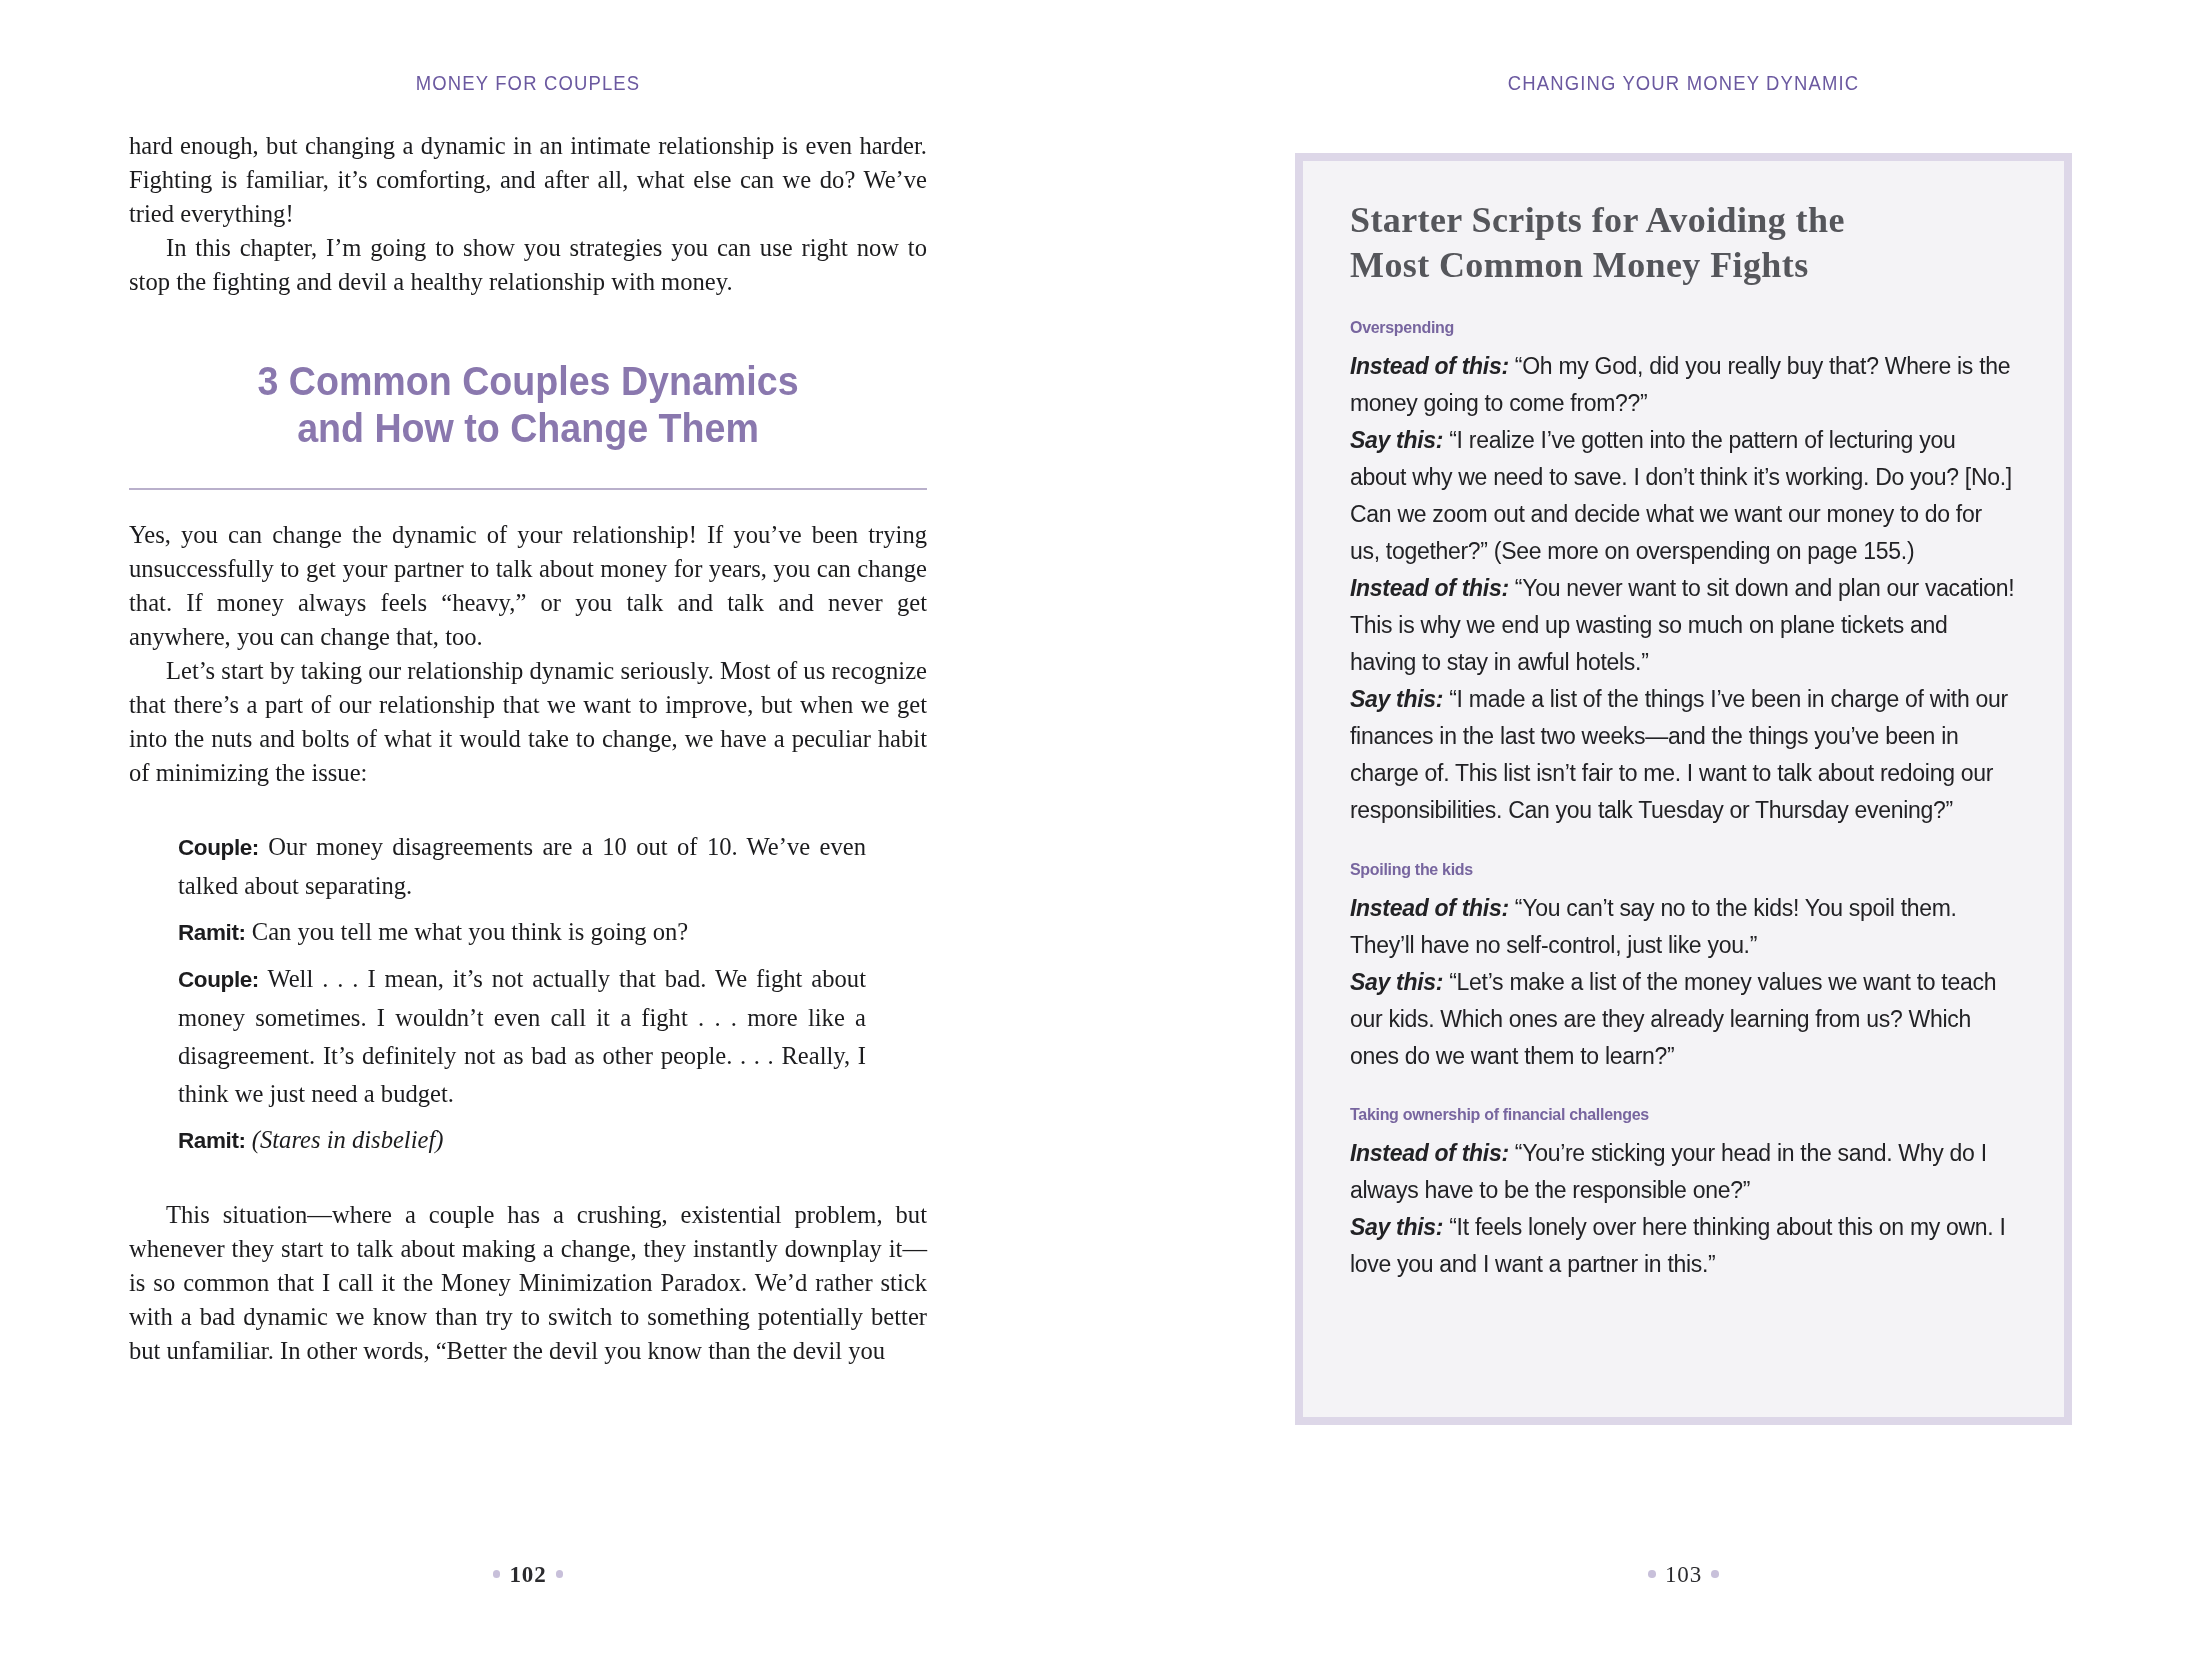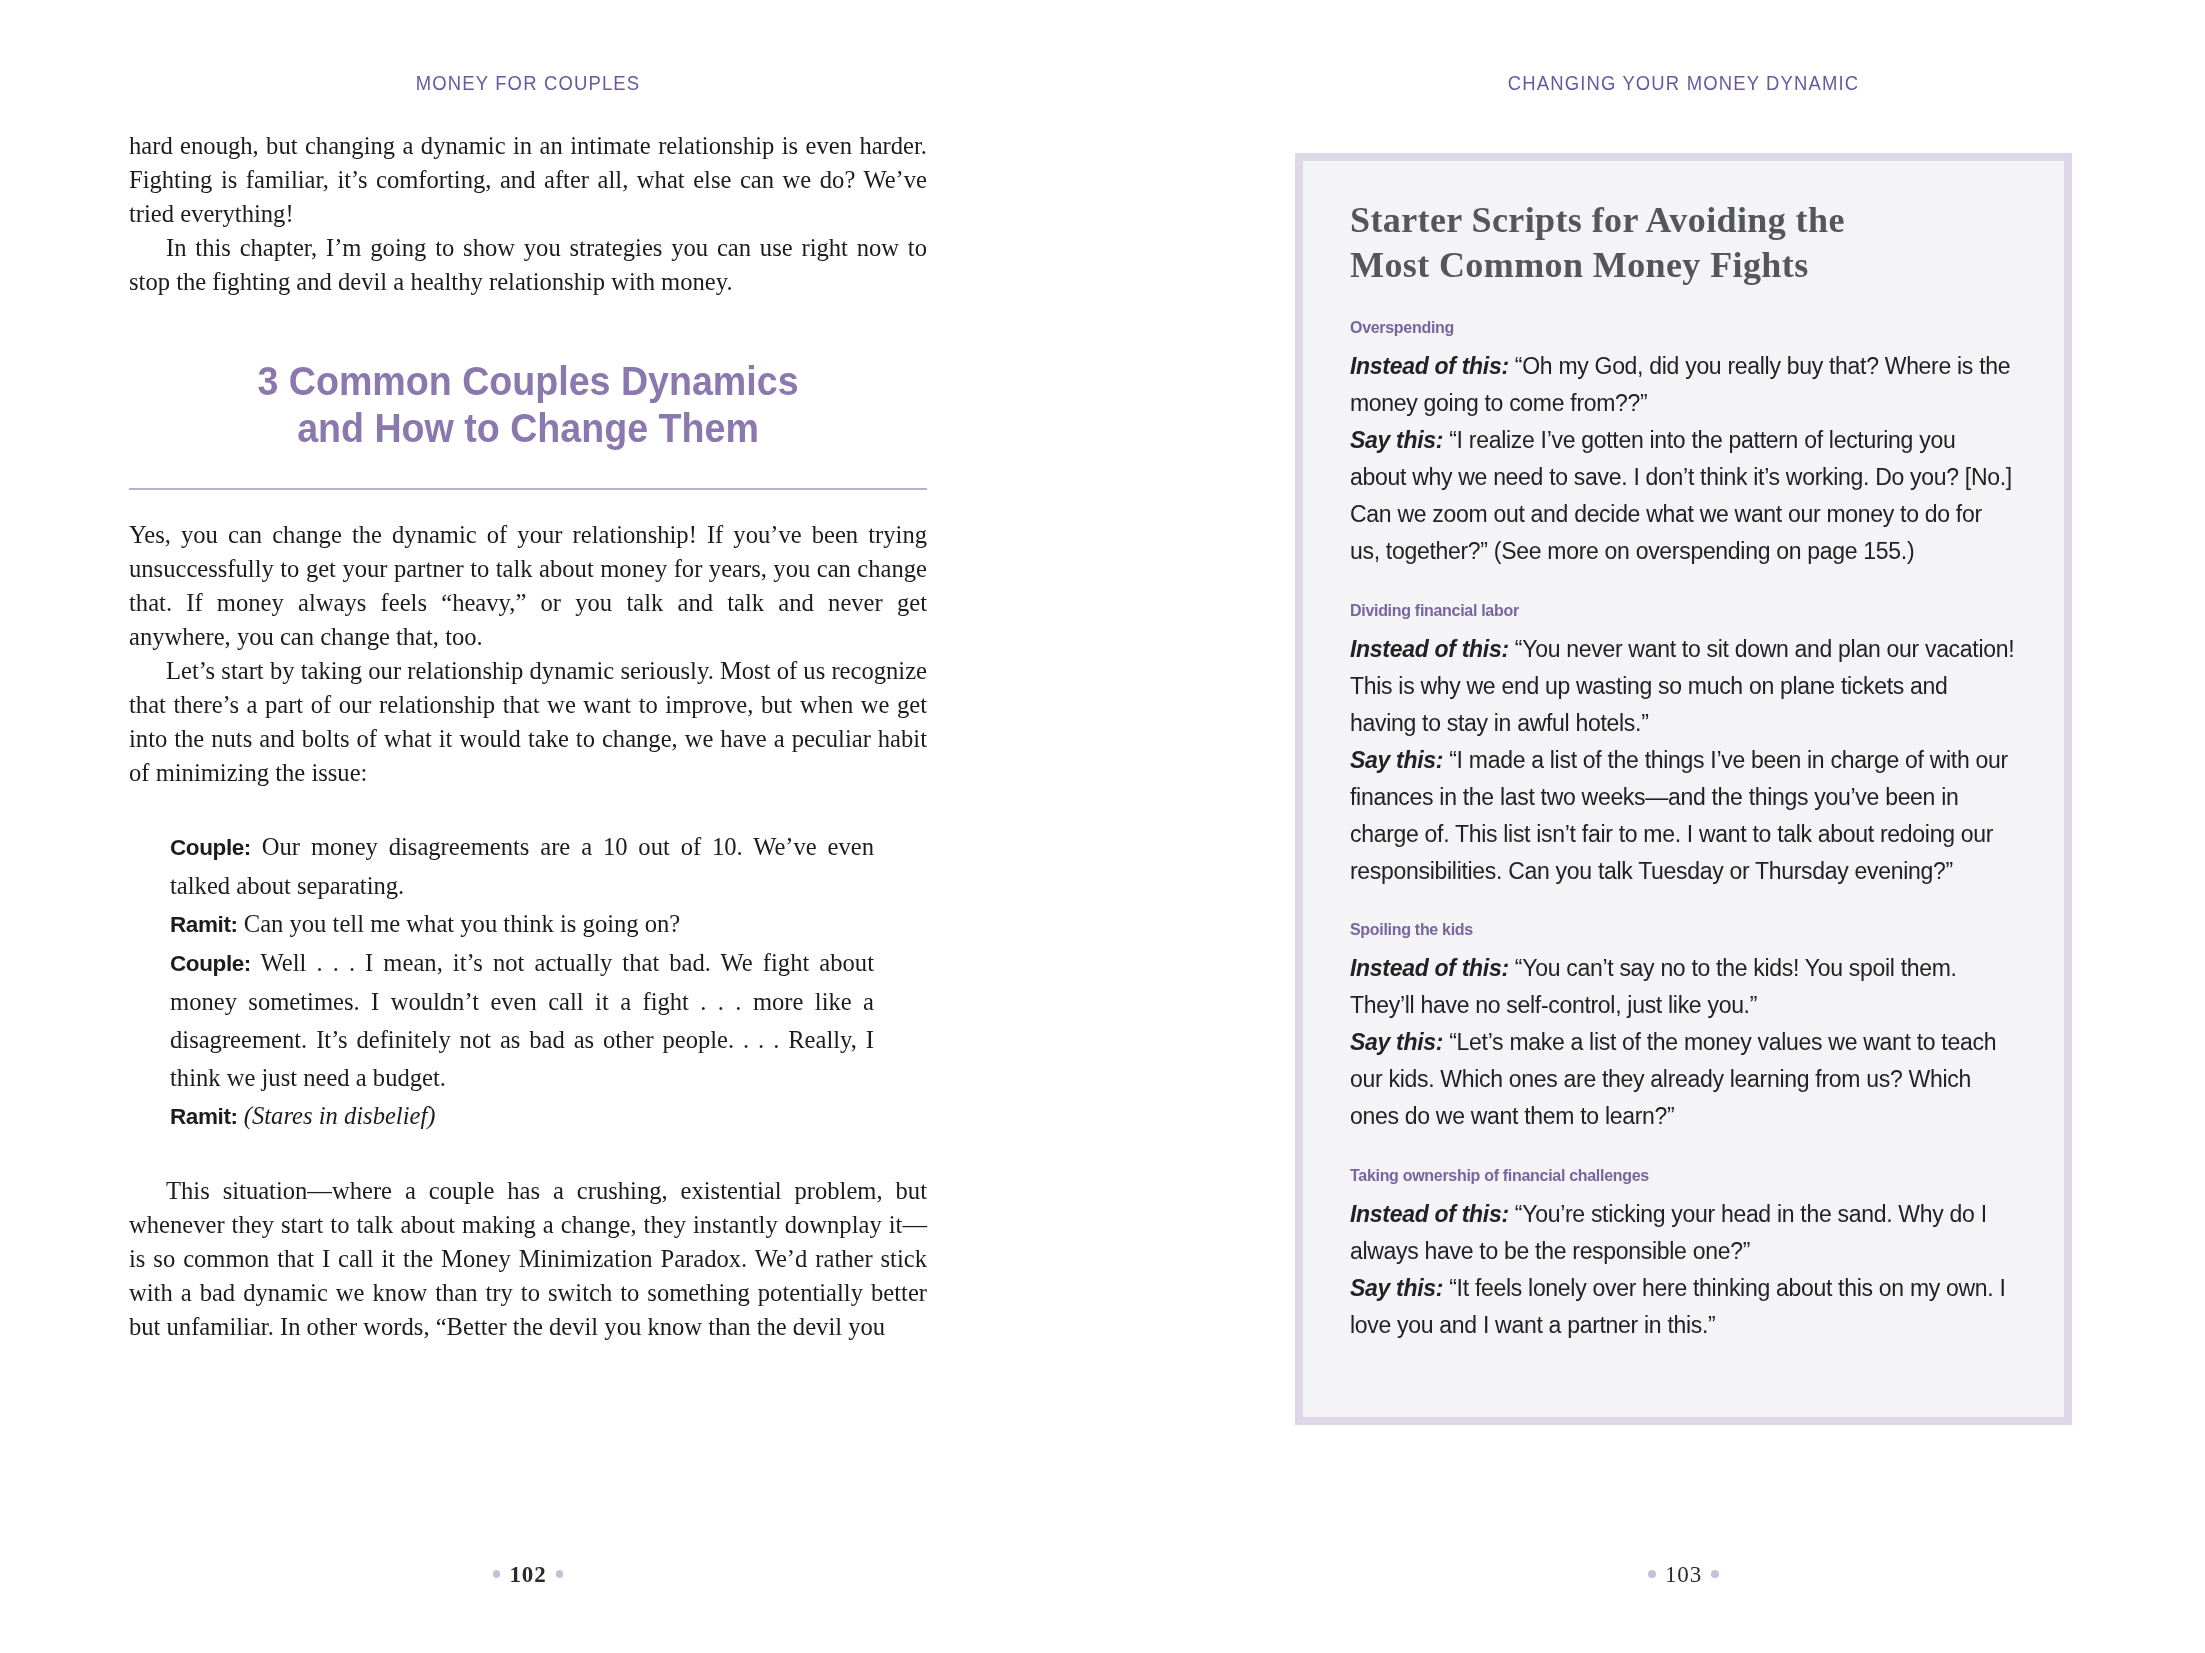--- a/index.html
+++ b/index.html
@@ -33,21 +33,21 @@
     color:var(--heading-purple,#8A78AE);
     margin:59px 0 0 0;transform:scaleX(0.94);
   }
   .chapter-heading span{display:block;}
   .rule{
     border:none;height:0;border-top:2.5px solid var(--rule-purple,#B9B0CB);
     margin:36px 0 0 0;
   }
   #body-paras{margin-top:28px;}
   #dialogue{margin:38px 53px 38px 41px;}
-  .dline{font-size:24.6px;line-height:38px;text-align:justify;margin:0;}
+  .dline{font-size:24.6px;line-height:38px;text-align:justify;margin:8px;}
   .speaker{
     font-family:"Liberation Sans", sans-serif;font-weight:700;
     font-size:22.5px;letter-spacing:-0.4px;
   }
   .dtext.it{font-style:italic;}
 
   
   .footer{
     position:absolute;top:1562px;text-align:center;
     font-size:23px;color:#2b2b2e;
@@ -137,21 +137,20 @@
         <span>Starter Scripts for Avoiding the</span>
         <span>Most Common Money Fights</span>
       </h2>
       <div id="sections">
           <div class="ssection">
             <h3 class="sheading">Overspending</h3>
             <p class="sitem"><span class="slabel">Instead of this:</span> <span class="stext">“Oh my God, did you really buy that? Where is the money going to come from??”</span></p>
             <p class="sitem"><span class="slabel">Say this:</span> <span class="stext">“I realize I’ve gotten into the pattern of lecturing you about why we need to save. I don’t think it’s working. Do you? [No.] Can we zoom out and decide what we want our money to do for us, together?” (See more on overspending on page 155.)</span></p>
           </div>
           <div class="ssection">
-            <h3 class="sheading">Dividing financial labor</h3>
             <p class="sitem"><span class="slabel">Instead of this:</span> <span class="stext">“You never want to sit down and plan our vacation! This is why we end up wasting so much on plane tickets and having to stay in awful hotels.”</span></p>
             <p class="sitem"><span class="slabel">Say this:</span> <span class="stext">“I made a list of the things I’ve been in charge of with our finances in the last two weeks—and the things you’ve been in charge of. This list isn’t fair to me. I want to talk about redoing our responsibilities. Can you talk Tuesday or Thursday evening?”</span></p>
           </div>
           <div class="ssection">
             <h3 class="sheading">Spoiling the kids</h3>
             <p class="sitem"><span class="slabel">Instead of this:</span> <span class="stext">“You can’t say no to the kids! You spoil them. They’ll have no self-control, just like you.”</span></p>
             <p class="sitem"><span class="slabel">Say this:</span> <span class="stext">“Let’s make a list of the money values we want to teach our kids. Which ones are they already learning from us? Which ones do we want them to learn?”</span></p>
           </div>
           <div class="ssection">
             <h3 class="sheading">Taking ownership of financial challenges</h3>

